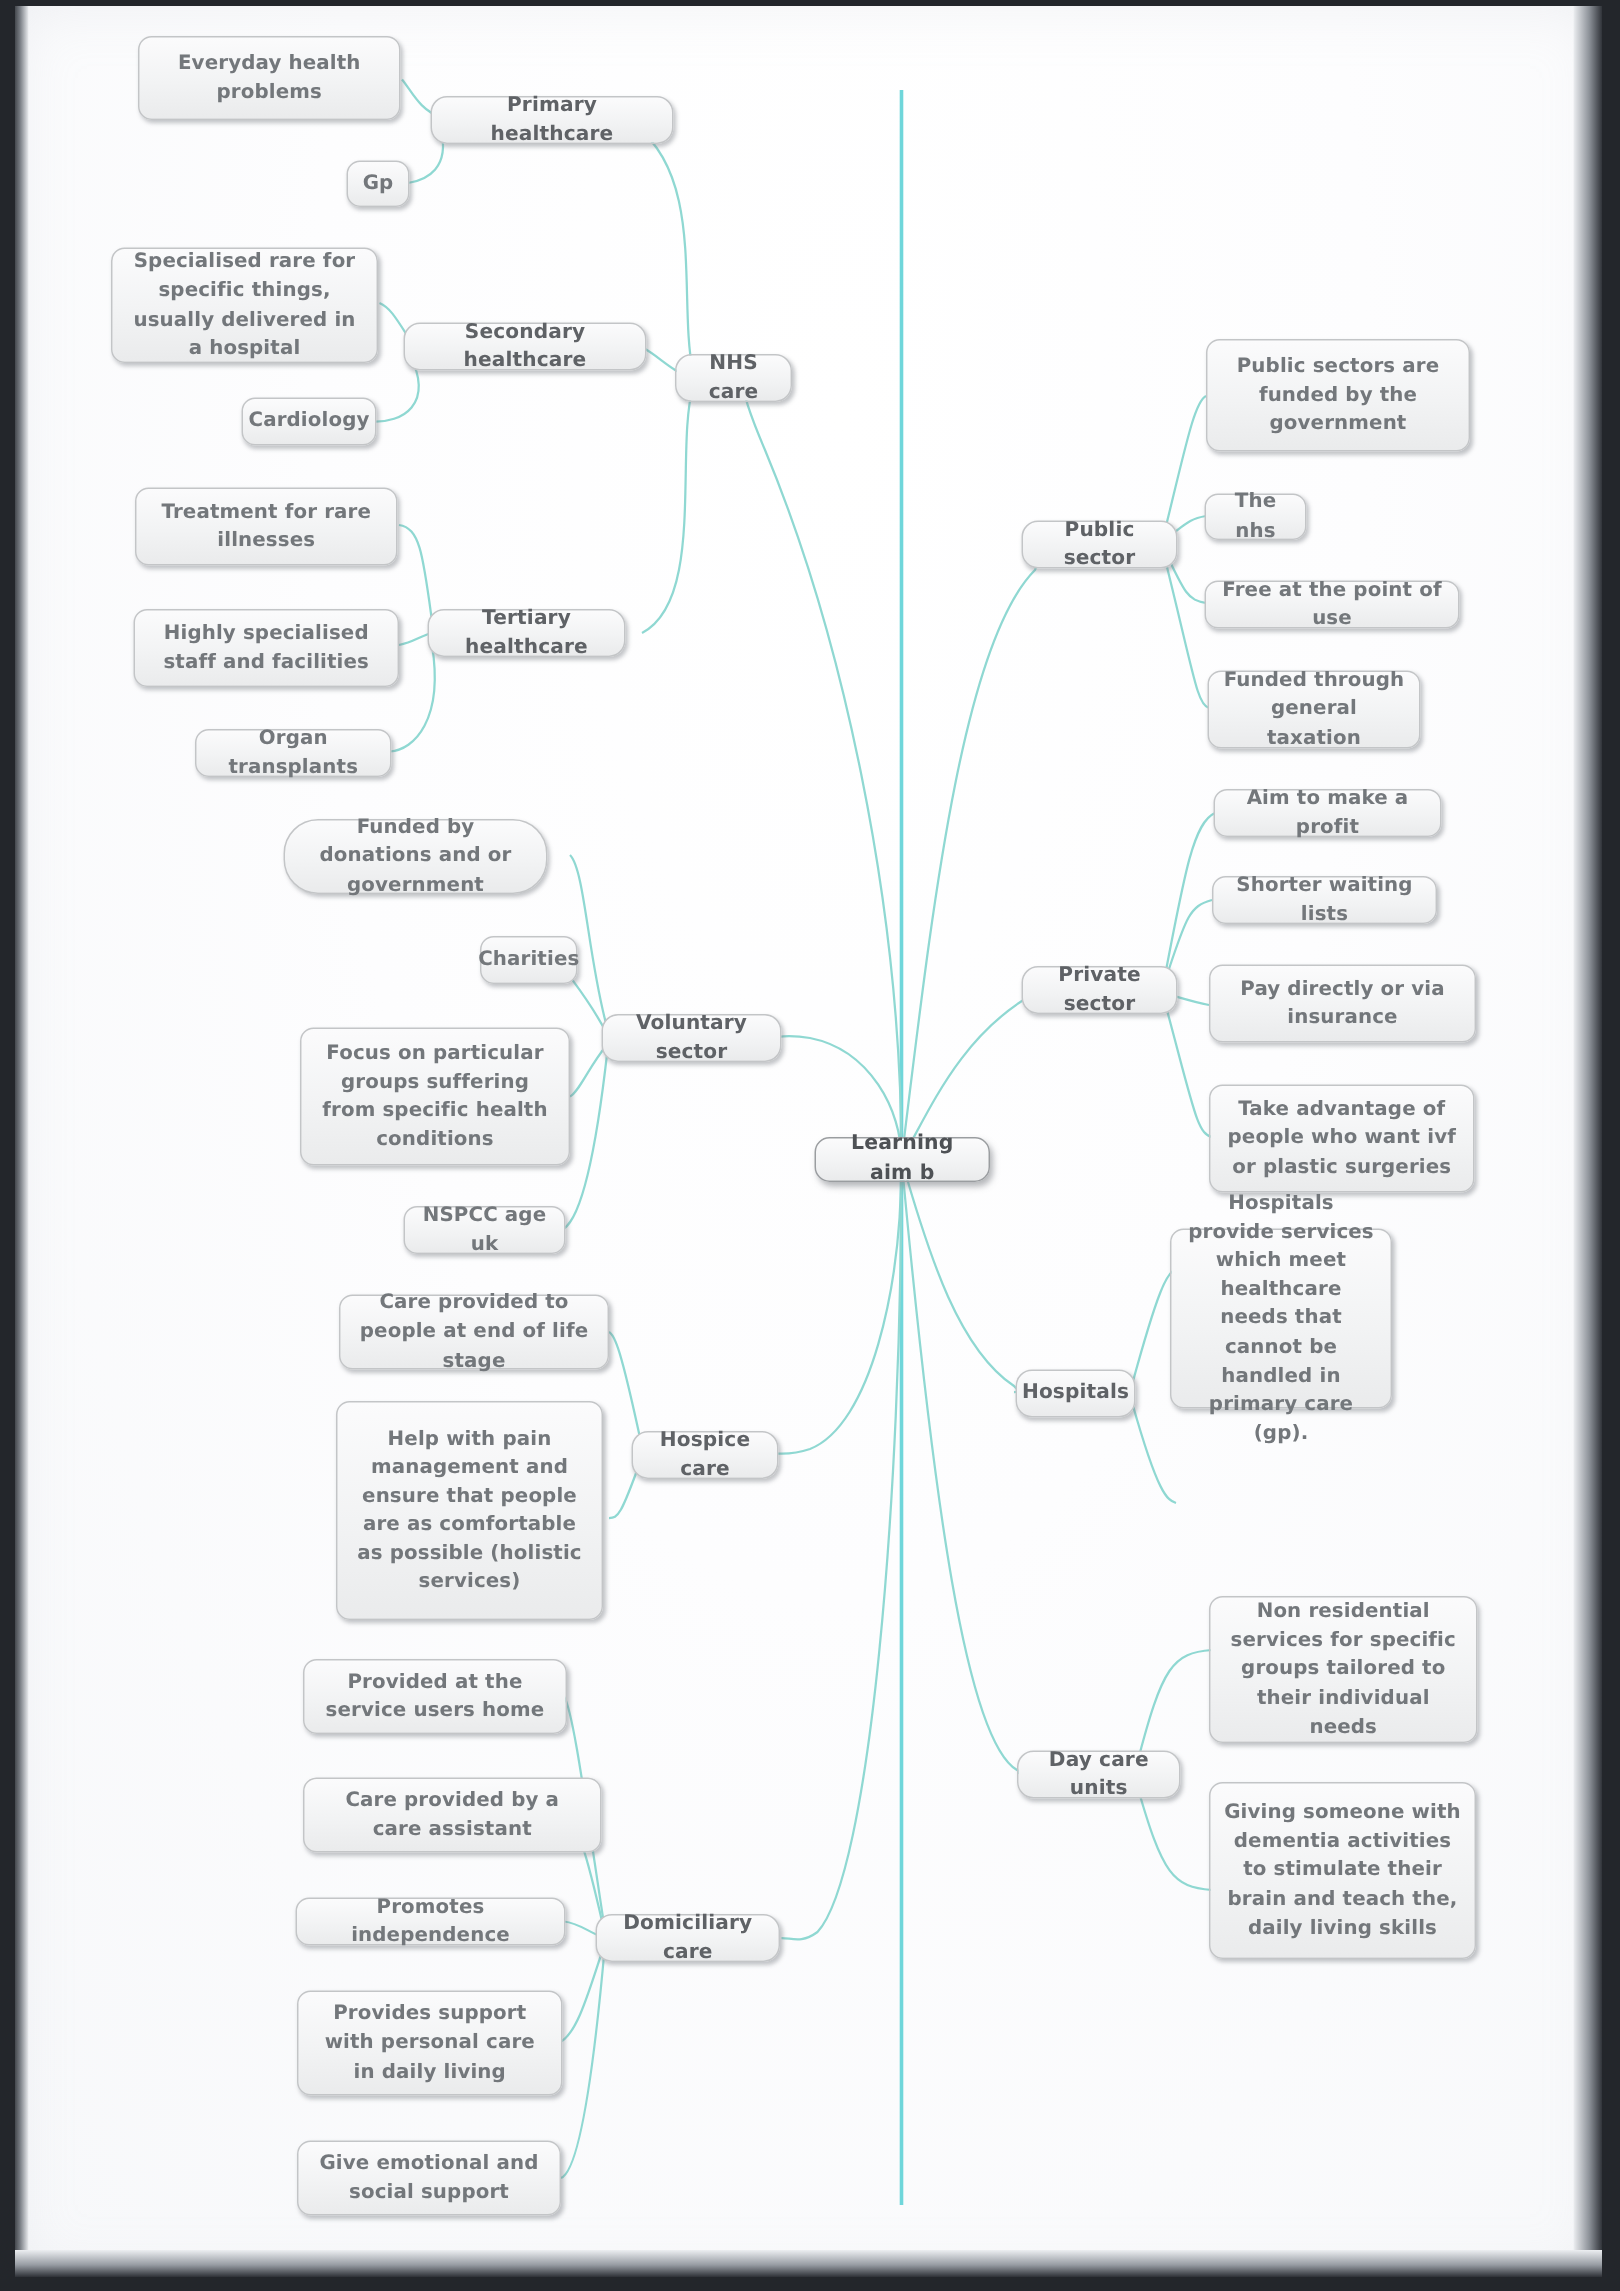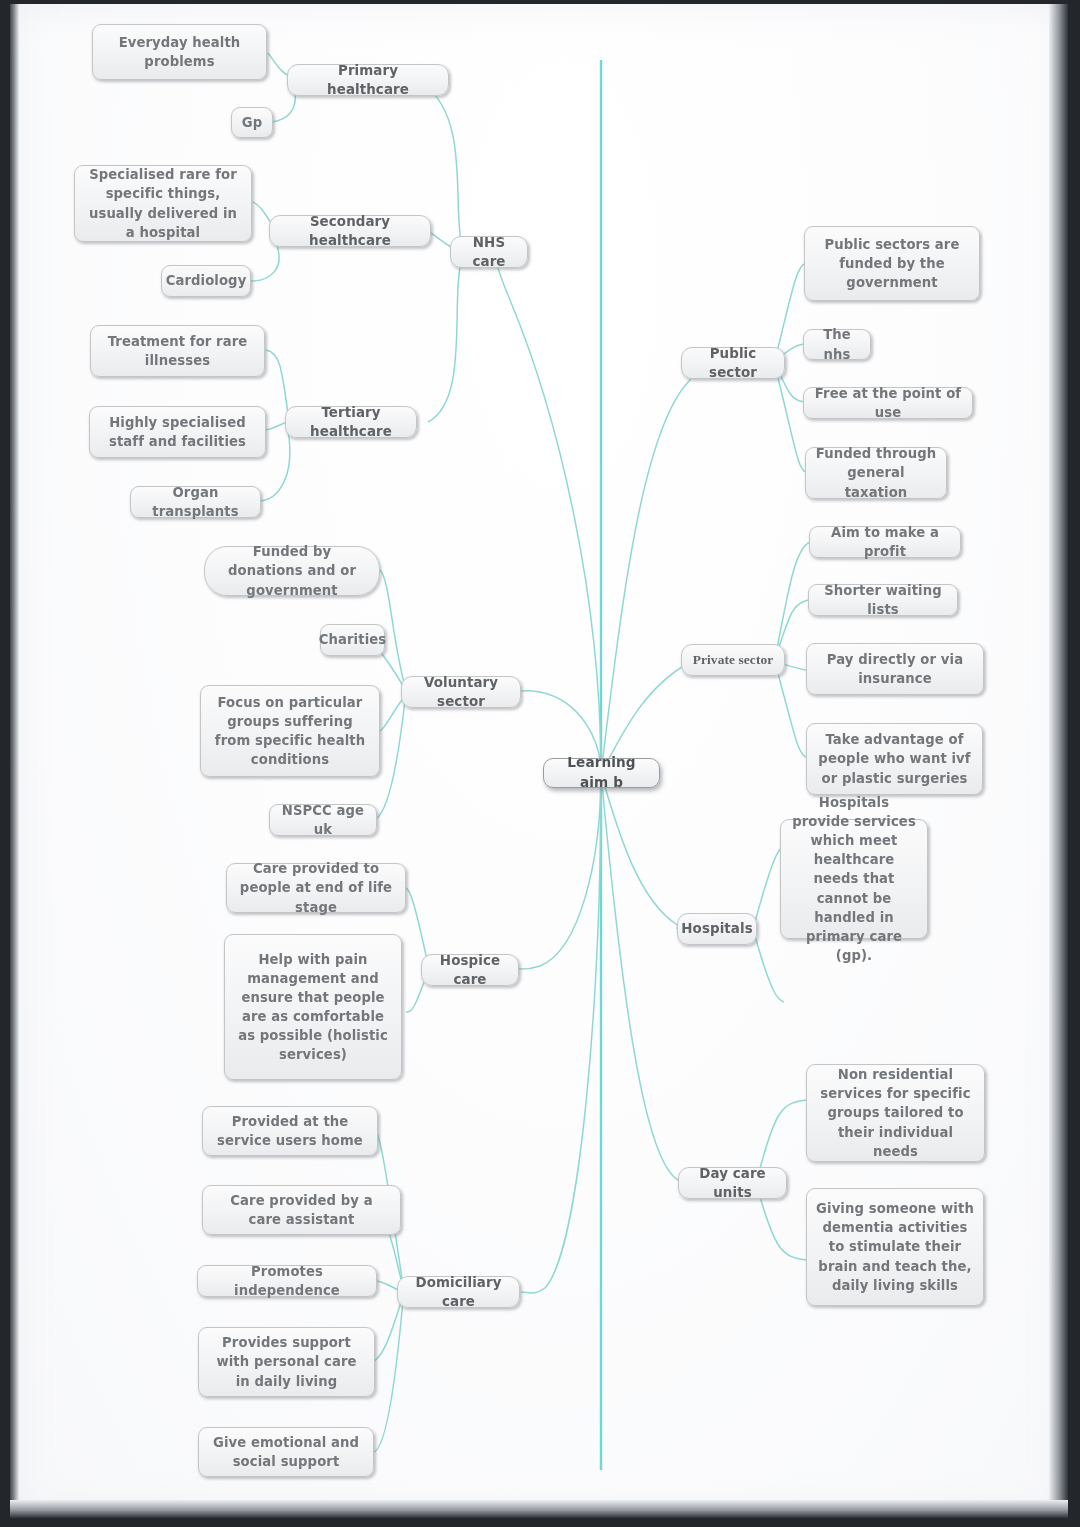--- a/index.html
+++ b/index.html
@@ -209,21 +209,21 @@
   <div class="node leaf" style="left:89px; top:406px; width:177px; height:52px;">
     <span>Highly specialised staff and facilities</span>
   </div>
   <div class="node leaf" style="left:130px; top:486px; width:131px; height:32px;">
     <span>Organ transplants</span>
   </div>
 
   <div class="node branch" style="left:401px; top:676px; width:120px; height:32px;">
     <span>Voluntary sector</span>
   </div>
-  <div class="node leaf" style="left:204px; top:546px; width:176px; height:50px;border-radius:23px;">
+  <div class="node leaf" style="left:189px; top:546px; width:176px; height:50px;border-radius:23px;">
     <span>Funded by donations and or government</span>
   </div>
   <div class="node leaf" style="left:320px; top:624px; width:65px; height:32px;">
     <span>Charities</span>
   </div>
   <div class="node leaf" style="left:200px; top:685px; width:180px; height:92px;">
     <span>Focus on particular groups suffering from specific health conditions</span>
   </div>
   <div class="node leaf" style="left:269px; top:804px; width:108px; height:32px;">
     <span>NSPCC age uk</span>
@@ -267,21 +267,21 @@
   <div class="node leaf" style="left:803px; top:329px; width:68px; height:31px;">
     <span>The nhs</span>
   </div>
   <div class="node leaf" style="left:803px; top:387px; width:170px; height:32px;">
     <span>Free at the point of use</span>
   </div>
   <div class="node leaf" style="left:805px; top:447px; width:142px; height:52px;">
     <span>Funded through general taxation</span>
   </div>
 
-  <div class="node branch" style="left:681px; top:644px; width:104px; height:32px;font-family:Liberation Serif, serif;">
+  <div class="node branch" style="left:681px; top:644px; width:104px; height:32px;">
     <span>Private sector</span>
   </div>
   <div class="node leaf" style="left:809px; top:526px; width:152px; height:32px;">
     <span>Aim to make a profit</span>
   </div>
   <div class="node leaf" style="left:808px; top:584px; width:150px; height:32px;">
     <span>Shorter waiting lists</span>
   </div>
   <div class="node leaf" style="left:806px; top:643px; width:178px; height:52px;">
     <span>Pay directly or via insurance</span>

